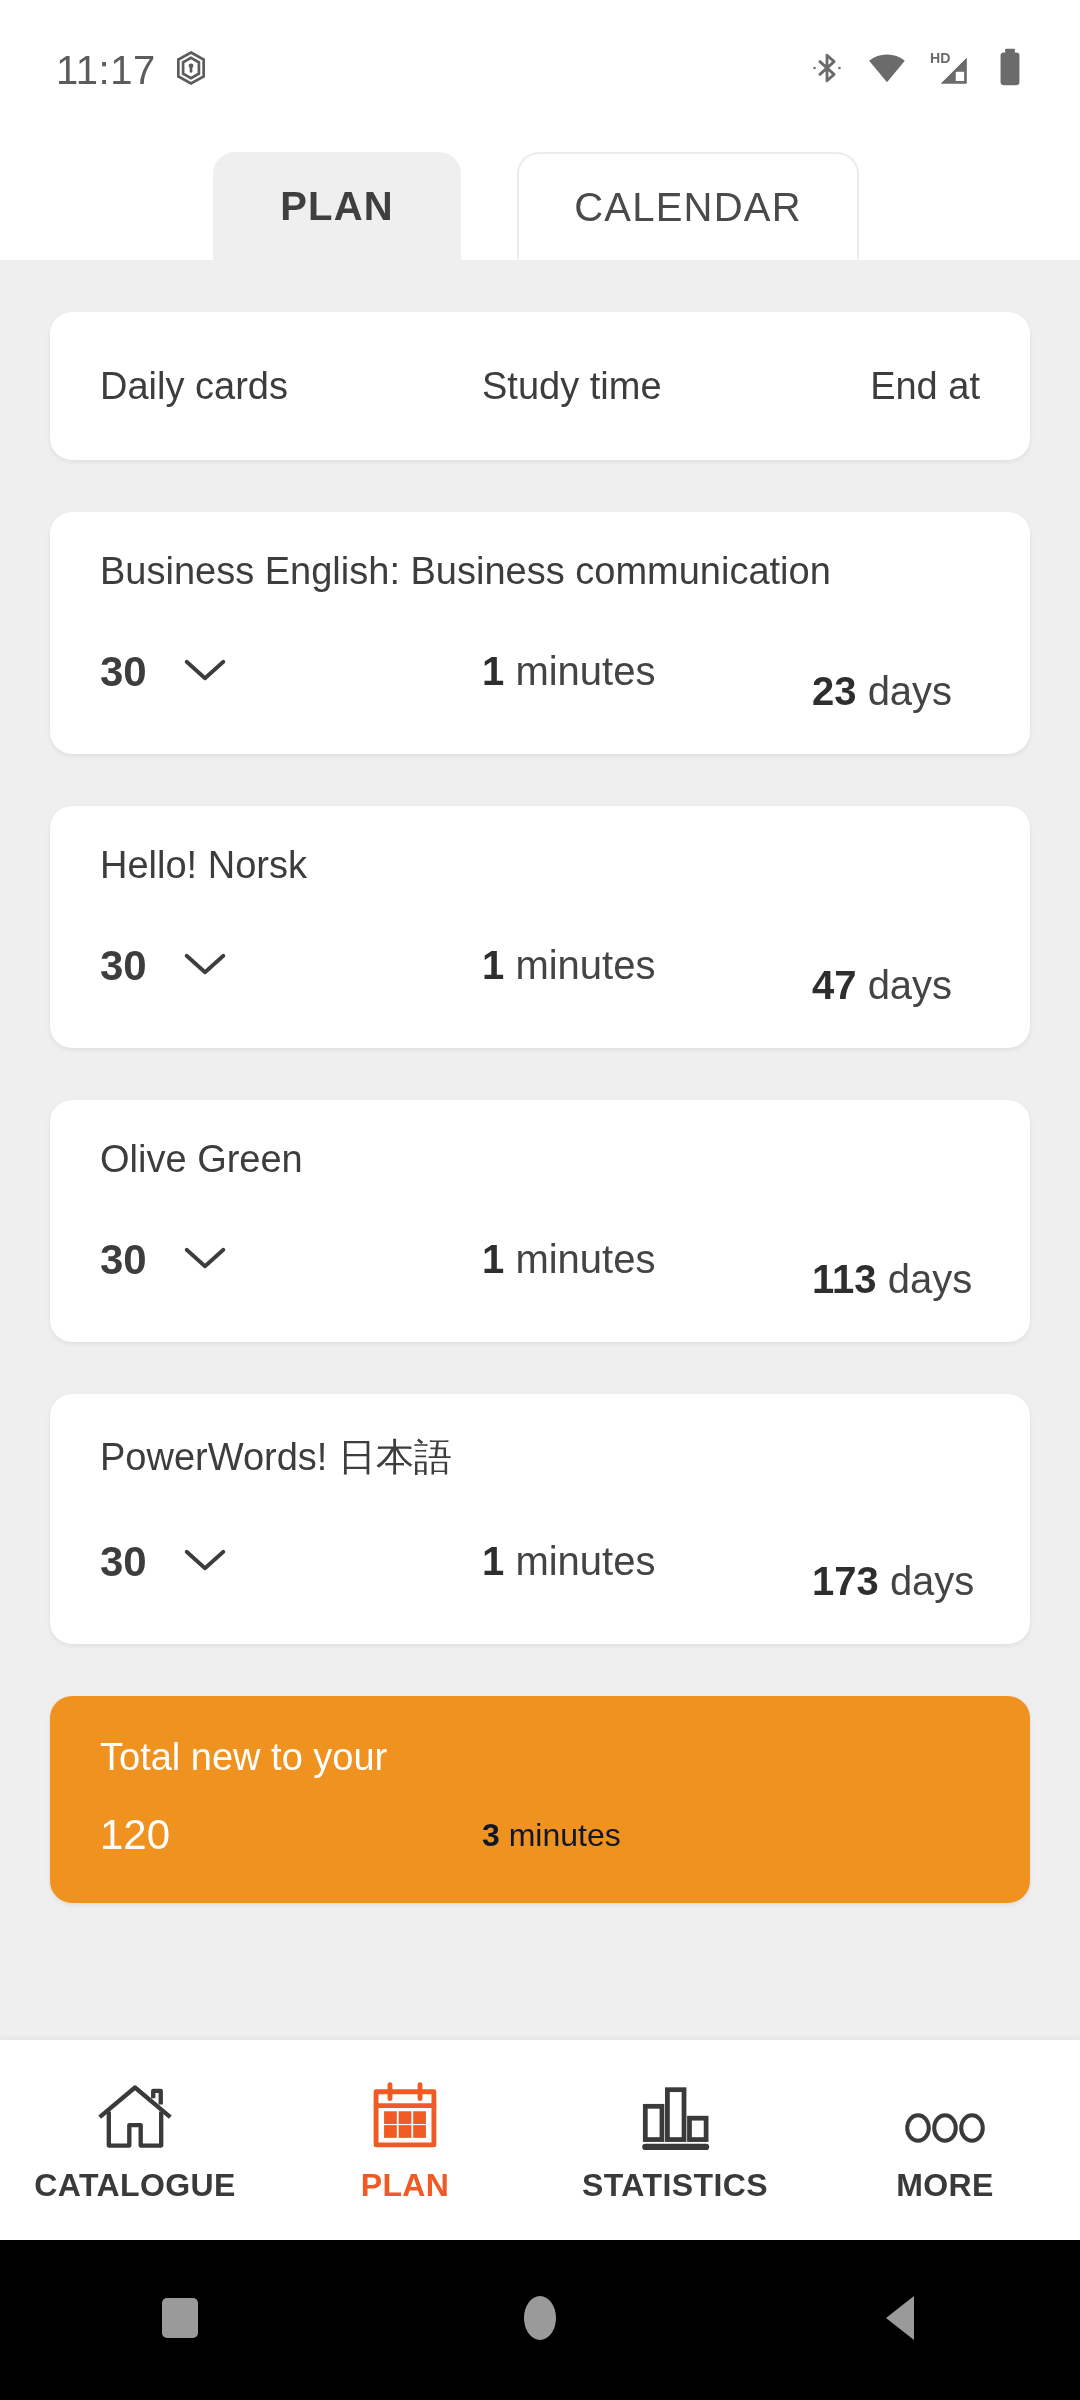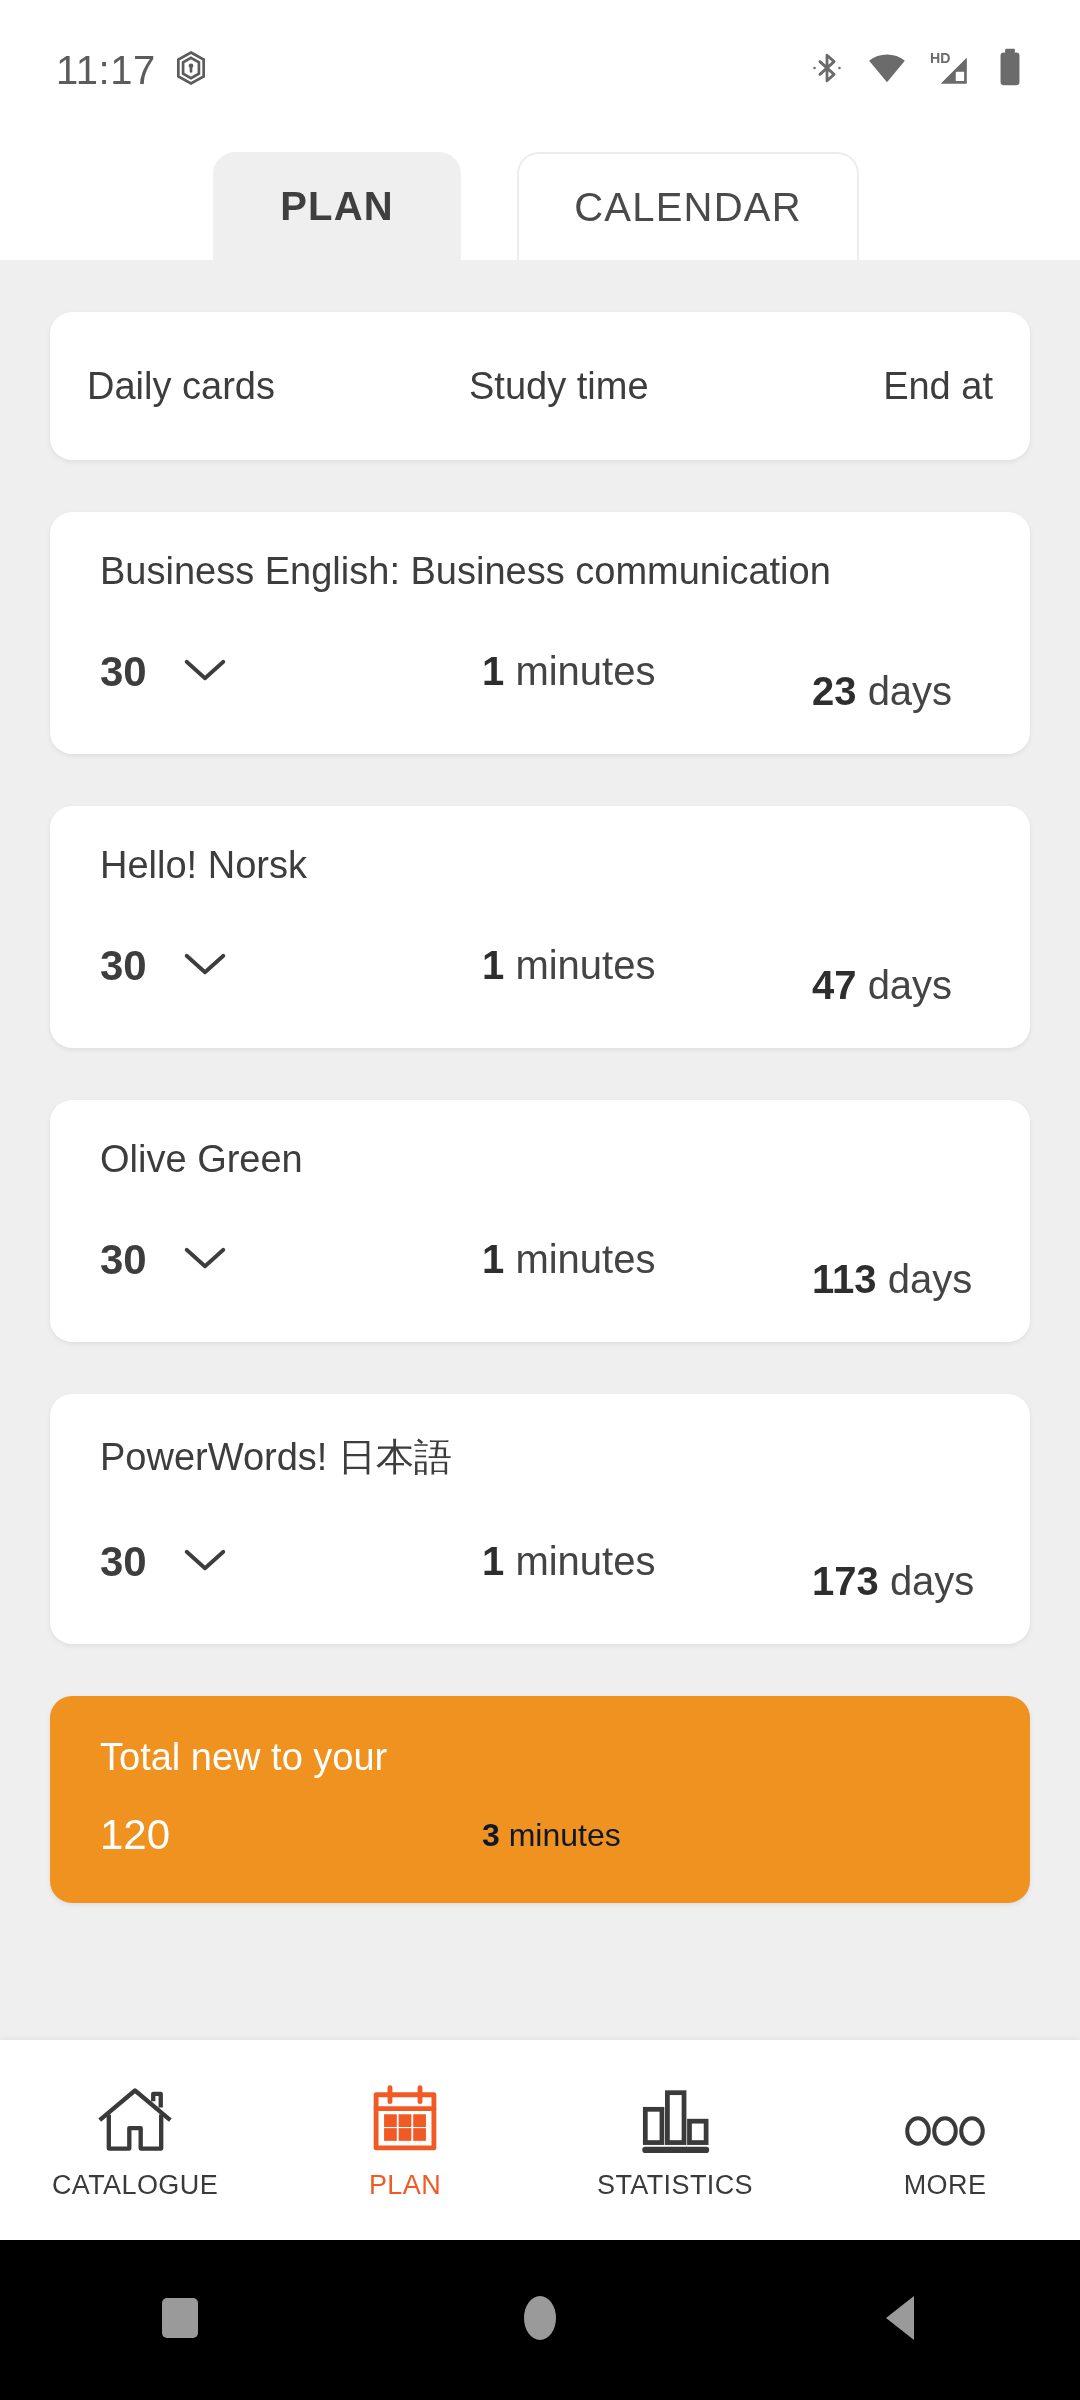--- a/index.html
+++ b/index.html
@@ -51,21 +51,21 @@
 
   
   .content{
     position:absolute; top:260px; left:0; width:1080px; height:1780px;
     background:#efefef; padding:0 50px; overflow:hidden;
   }
 
   .card{
     background:#ffffff; border-radius:22px;
     box-shadow:0 2px 5px rgba(0,0,0,0.07);
-    margin-top:52px; padding:0 37px;
+    margin-top:52px; padding:0 50px;
   }
 
   
   .card-header{
     height:148px; display:flex; align-items:center; margin-top:52px;
   }
   .card-header .h-cell{ font-size:38px; color:#3d3d3d; font-weight:normal; }
   .h-cards{ flex:0 0 382px; text-align:left; }
   .h-time { flex:0 0 330px; text-align:left; }
   .h-end  { flex:1; text-align:right; }
@@ -111,21 +111,21 @@
     position:absolute; bottom:160px; left:0; width:1080px; height:200px;
     background:#ffffff; display:flex; align-items:center;
     box-shadow:0 -2px 6px rgba(0,0,0,0.05);
   }
   .nav-item{
     flex:1; display:flex; flex-direction:column;
     align-items:center; justify-content:center; gap:14px;
   }
   .nav-ico{ height:76px; display:flex; align-items:flex-end; }
   .nav-label{
-    font-size:27px; font-weight:normal; color:#3a3a3a; letter-spacing:0.4px;
+    font-size:32px; font-weight:bold; color:#3a3a3a; letter-spacing:0.4px;
   }
   .nav-item.active .nav-label{ color:#f15a24; }
 
   
   .sysnav{
     position:absolute; bottom:0; left:0; width:1080px; height:160px;
     background:#000000; display:flex; align-items:center; justify-content:space-around;
   }
   .sys-btn{ width:120px; height:120px; display:flex; align-items:center; justify-content:center; }
 </style>

